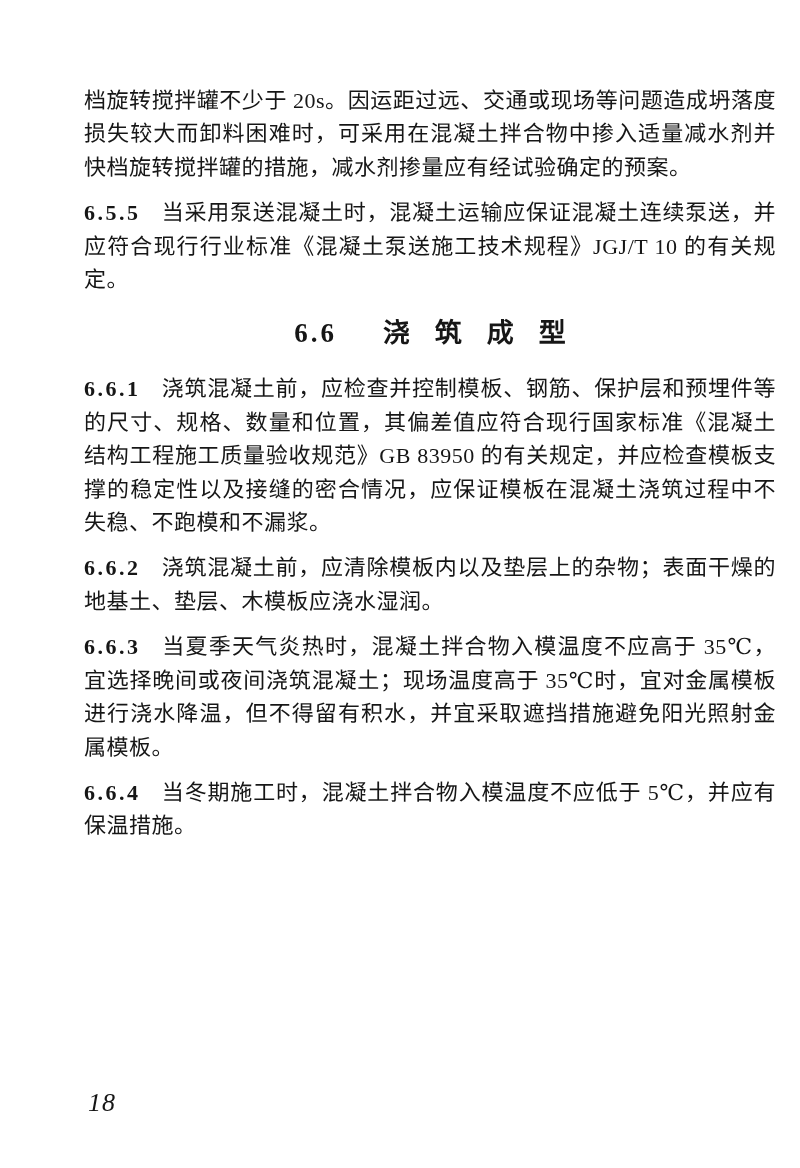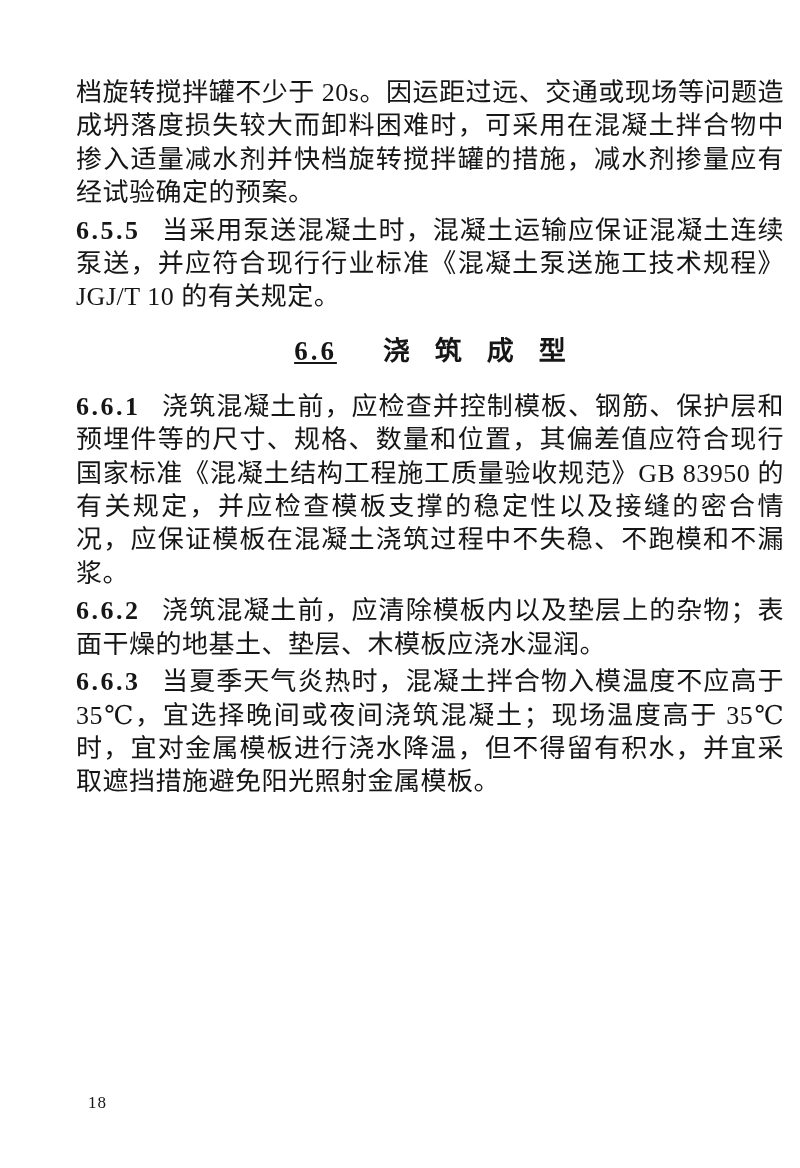--- a/index.html
+++ b/index.html
@@ -14,22 +14,22 @@
     background: #ffffff;
     color: #161616;
     overflow: hidden;
   }
   .content {
     position: absolute;
     left: 72px; top: 72px;
     width: 716px;
   }
   .para {
-    margin: 4px;
-    font-size: 26px;
+    margin: 12px;
+    font-size: 22px;
     line-height: 33.4px;
     text-align: justify;
     letter-spacing: 0.5px;
   }
   .p-num {
     font-weight: bold;
     letter-spacing: 2.5px;
     margin-right: 21px;
     white-space: nowrap;
   }
@@ -37,41 +37,42 @@
     margin: 20px 0 22px 0;
     font-size: 27px;
     line-height: 34px;
     font-weight: bold;
     text-align: center;
     letter-spacing: 0;
   }
   .h-num {
     letter-spacing: 3px;
     margin-right: 14px;
-    text-decoration: underline;
   }
   .h-title {
     letter-spacing: 25px;
     margin-right: -25px;
     margin-left: 32px;
   }
   .page-number {
     position: absolute;
     left: 88px; top: 1088px;
-    font-size: 17px;
+    font-size: 26px;
+    font-style: italic;
     line-height: 30px;
     letter-spacing: 1px;
   }
 </style>
 </head>
 <body>
 
 <div class="page">
   <main class="content">
       <p class="para"><span>档旋转搅拌罐不少于 20s。因运距过远、交通或现场等问题造成坍落度损失较大而卸料困难时，可采用在混凝土拌合物中掺入适量减水剂并快档旋转搅拌罐的措施，减水剂掺量应有经试验确定的预案。</span></p>
       <p class="para"><b class="p-num">6.5.5</b><span>当采用泵送混凝土时，混凝土运输应保证混凝土连续泵送，并应符合现行行业标准《混凝土泵送施工技术规程》JGJ/T 10 的有关规定。</span></p>
       <h2 class="section-heading"><b class="h-num">6.6</b><span class="h-title">浇筑成型</span></h2>
       <p class="para"><b class="p-num">6.6.1</b><span>浇筑混凝土前，应检查并控制模板、钢筋、保护层和预埋件等的尺寸、规格、数量和位置，其偏差值应符合现行国家标准《混凝土结构工程施工质量验收规范》GB 83950 的有关规定，并应检查模板支撑的稳定性以及接缝的密合情况，应保证模板在混凝土浇筑过程中不失稳、不跑模和不漏浆。</span></p>
       <p class="para"><b class="p-num">6.6.2</b><span>浇筑混凝土前，应清除模板内以及垫层上的杂物；表面干燥的地基土、垫层、木模板应浇水湿润。</span></p>
       <p class="para"><b class="p-num">6.6.3</b><span>当夏季天气炎热时，混凝土拌合物入模温度不应高于 35℃，宜选择晚间或夜间浇筑混凝土；现场温度高于 35℃时，宜对金属模板进行浇水降温，但不得留有积水，并宜采取遮挡措施避免阳光照射金属模板。</span></p>
+      <p class="para"><b class="p-num">6.6.4</b><span>当冬期施工时，混凝土拌合物入模温度不应低于 5℃，并应有保温措施。</span></p>
     </main>
   <div class="page-number">18</div>
 </div>
 
 </body></html>

